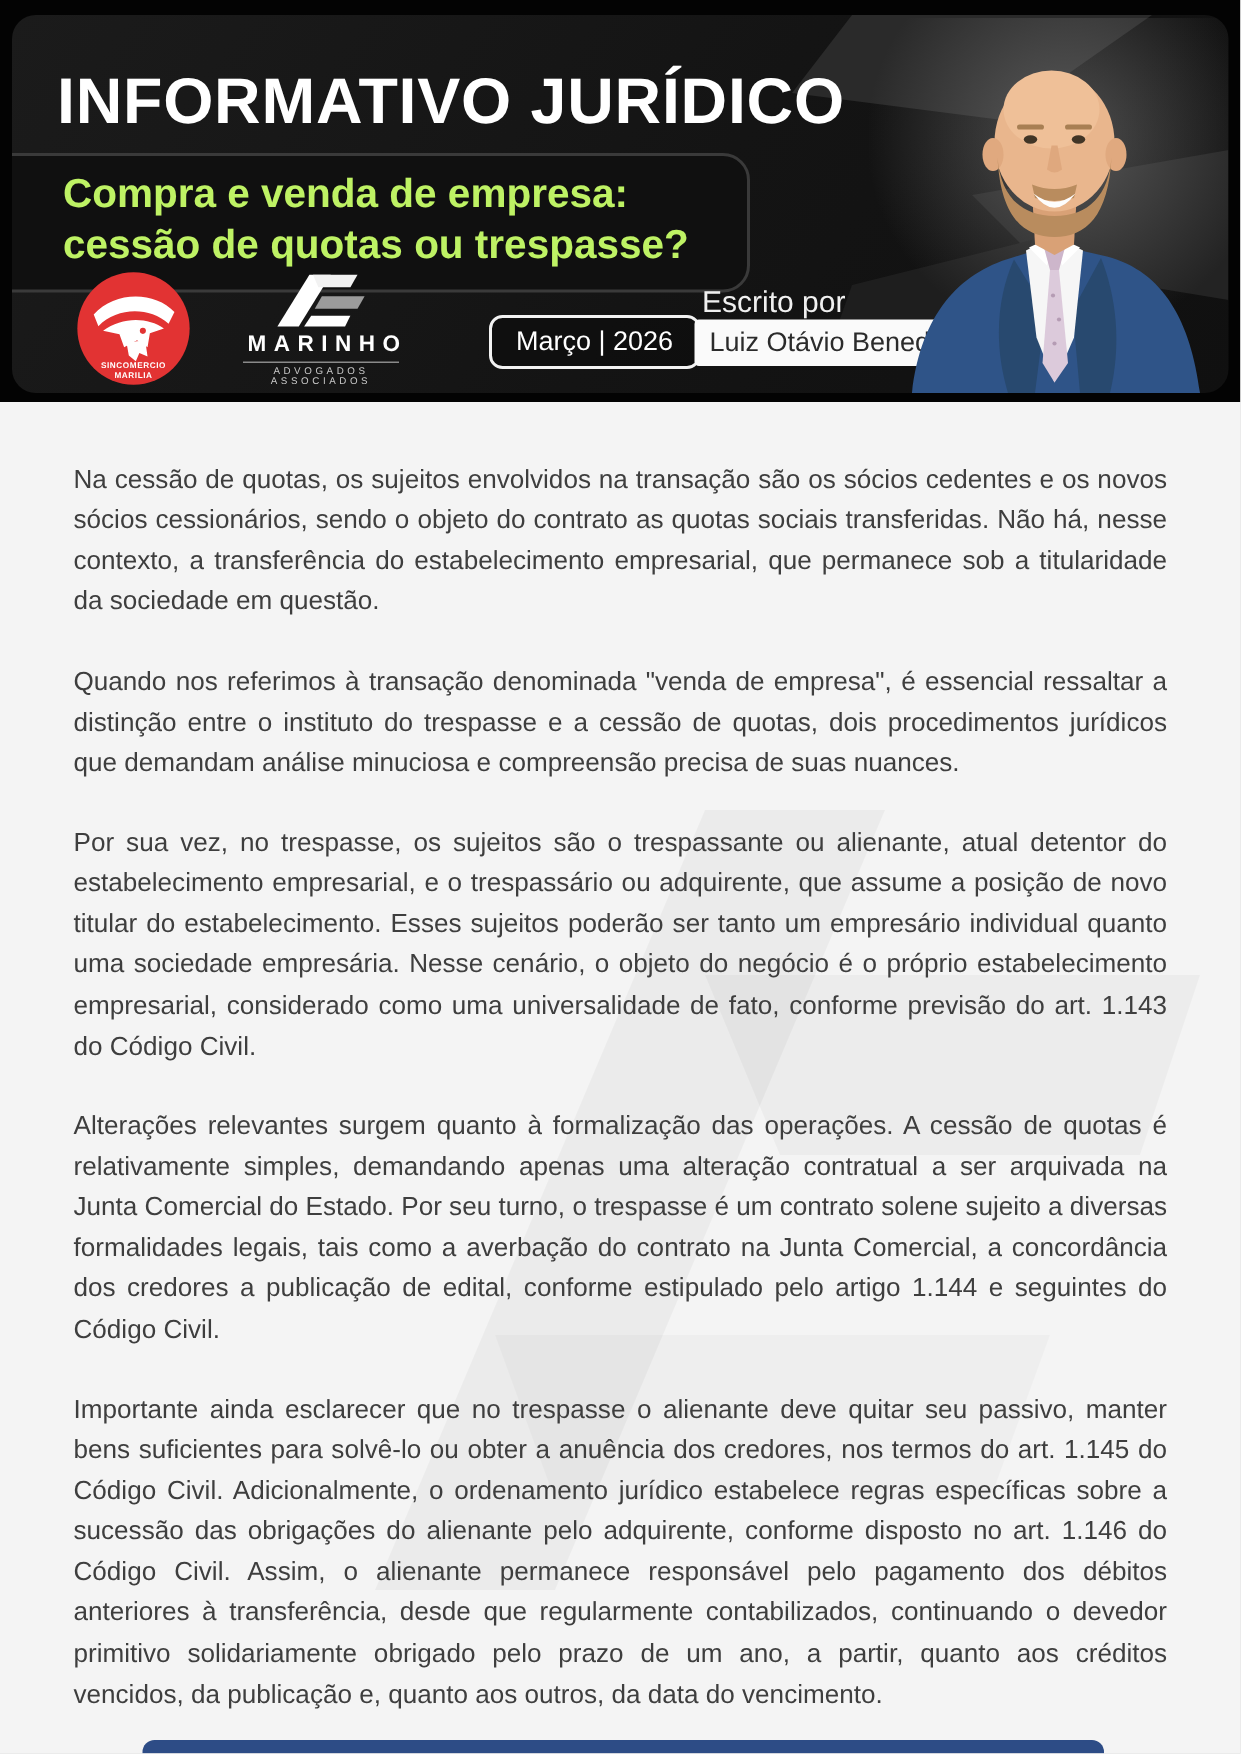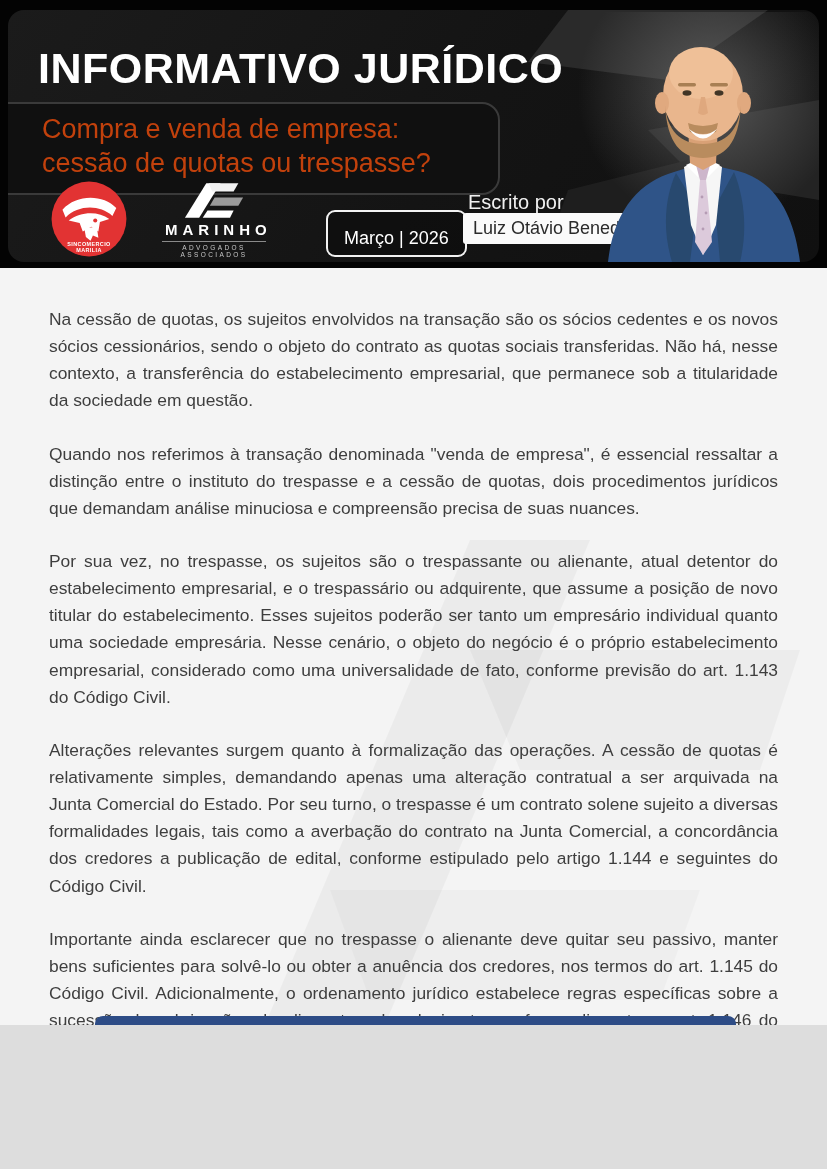--- a/index.html
+++ b/index.html
@@ -1,50 +1,50 @@
 <!DOCTYPE html>
 <html lang="pt-BR"><head>
 <meta charset="utf-8">
 <style>
   * { margin:0; padding:0; box-sizing:border-box; }
   body { background:#ddd; font-family:"Liberation Sans", sans-serif; }
   .page {
-    position:relative; width:827px; height:1025px; margin:0 auto;
+    position:relative; width:827px; height:1169px; margin:0 auto;
     background:#f4f4f4; overflow:hidden;
   }
   
   .header { position:absolute; top:0; left:0; width:827px; height:268px; background:#030303; }
   .header-panel {
     position:absolute; top:10px; left:8px; right:8px; bottom:6px;
     background:linear-gradient(125deg,#1b1b1b 0%,#141414 55%,#101010 100%);
     border-radius:16px; overflow:hidden;
   }
   .header-watermark { position:absolute; inset:0; }
   .newsletter-title {
     position:absolute; left:30px; top:34px;
     font-size:43px; font-weight:700; letter-spacing:.5px; color:#ffffff;
     white-space:nowrap;
   }
   .subtitle-box {
     position:absolute; left:-22px; top:92px; width:514px;
     background:#101010; border:2px solid #3a3a3a; border-radius:18px;
     padding:9px 18px 12px 54px;
   }
-  .subtitle-text { font-size:27px; line-height:1.25; color:#c2410c; font-weight:400; }
+  .subtitle-text { font-size:27px; line-height:1.25; color:#bef264; font-weight:700; }
   .logos { position:absolute; left:42px; top:170px; display:flex; align-items:center; gap:32px; }
   .sinco-logo { width:78px; height:78px; }
   .marinho-logo { width:108px; text-align:center; color:#fff; }
   .marinho-mark { width:86px; height:38px; display:block; margin:2px auto 1px; }
   .marinho-name { font-size:15px; font-weight:700; letter-spacing:5px; color:#fff; padding-left:5px; }
   .marinho-rule { height:1px; background:#8a8a8a; margin:3px 2px 2px; }
   .marinho-tagline { font-size:6.5px; letter-spacing:2.4px; color:#c8c8c8; }
   .date-badge {
     position:absolute; left:318px; top:200px;
     border:2px solid #f2f2f2; border-radius:9px;
-    color:#fff; font-size:18px; padding:16px 16px 6px; background:rgba(0,0,0,.25);
+    color:#fff; font-size:18px; padding:5px 16px 6px; background:rgba(0,0,0,.25);
     white-space:nowrap;
   }
   .written-by { position:absolute; left:460px; top:181px; color:#f0f0f0; font-size:20px; }
   .author-box {
     position:absolute; left:455px; top:203px; width:222px; height:31px;
     background:#fafafa; border-radius:3px; color:#2b2b2b;
     font-size:18px; line-height:31px; padding-left:10px; white-space:nowrap;
   }
   .photo-wrap { position:absolute; right:0; bottom:0; width:240px; height:250px; }
   .photo-glow {

